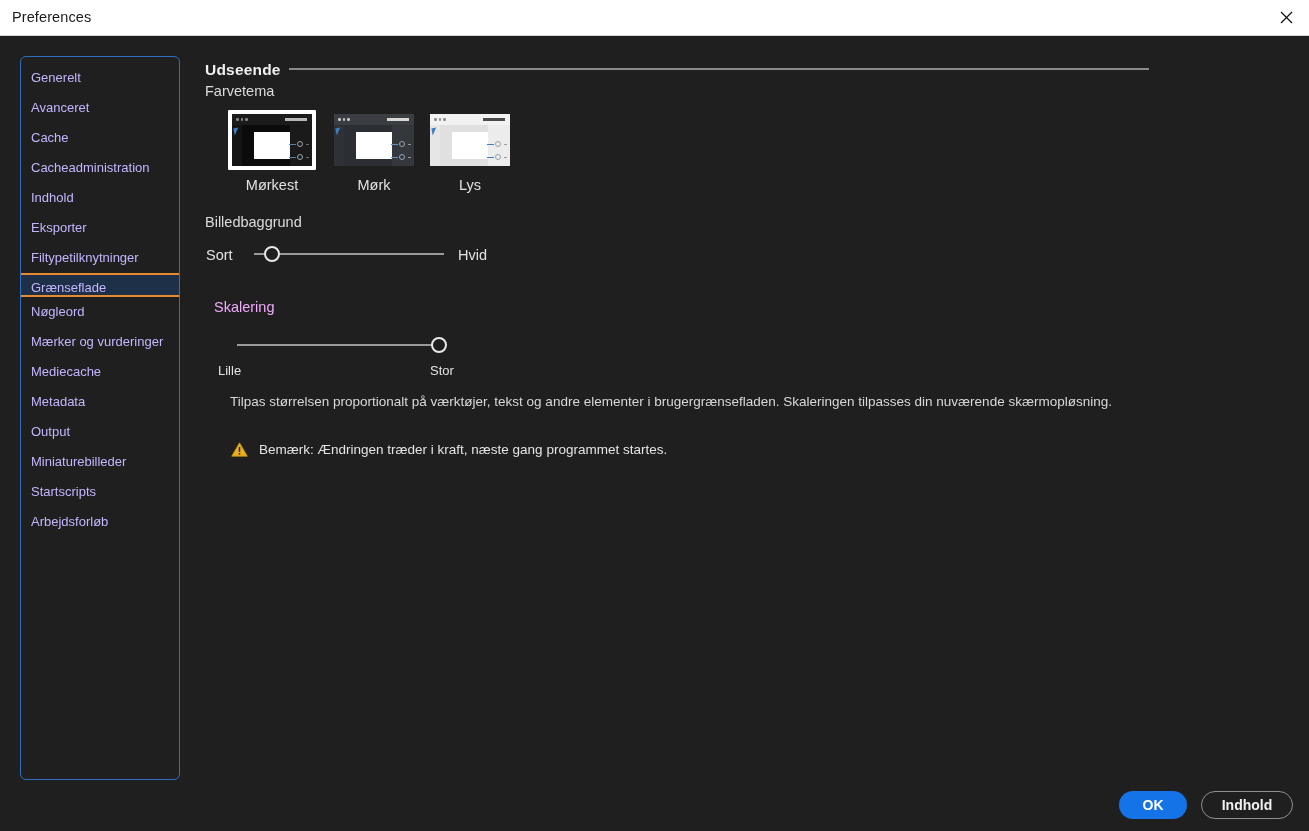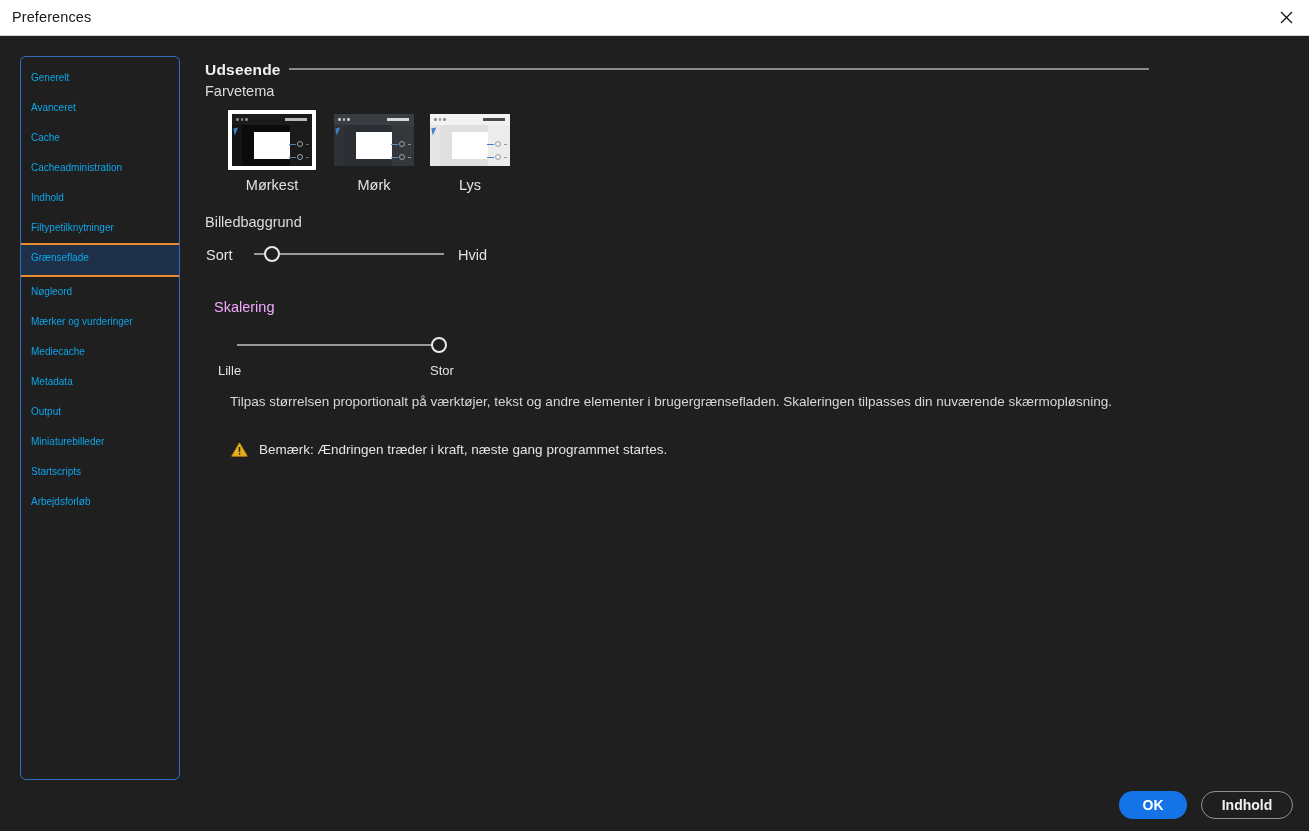--- a/index.html
+++ b/index.html
@@ -43,31 +43,31 @@
     border-radius: 6px;
     background: #1f1f1f;
     padding-top: 6px;
     overflow: hidden;
   }
   .sidebar-item {
     position: relative;
     height: 30px;
     line-height: 30px;
     padding-left: 10px;
-    font-size: 10px;
-    color: #0ea5e9;
+    font-size: 13px;
+    color: #c4b5fd;
     white-space: nowrap;
     cursor: default;
   }
   .sidebar-item.selected {
     background: #1d3047;
     border: 2px solid #e58a30;
     border-left: none; border-right: none;
     margin-left: 0;
-    height: 34px;
+    height: 24px;
     line-height: 26px;
   }
 
   #section-heading {
     position: absolute; left: 205px; top: 25px;
     font-size: 15.5px; font-weight: bold; color: #f0f0f0;
     letter-spacing: 0.2px;
   }
   #section-rule {
     position: absolute; left: 289px; top: 32px; width: 860px; height: 2px;
@@ -227,20 +227,21 @@
 </div>
 
 <div id="dialog-body">
 
   <div id="sidebar">
       <div class="sidebar-item"><span>Generelt</span></div>
       <div class="sidebar-item"><span>Avanceret</span></div>
       <div class="sidebar-item"><span>Cache</span></div>
       <div class="sidebar-item"><span>Cacheadministration</span></div>
       <div class="sidebar-item"><span>Indhold</span></div>
+      <div class="sidebar-item"><span>Eksporter</span></div>
       <div class="sidebar-item"><span>Filtypetilknytninger</span></div>
       <div class="sidebar-item selected"><span>Grænseflade</span></div>
       <div class="sidebar-item"><span>Nøgleord</span></div>
       <div class="sidebar-item"><span>Mærker og vurderinger</span></div>
       <div class="sidebar-item"><span>Mediecache</span></div>
       <div class="sidebar-item"><span>Metadata</span></div>
       <div class="sidebar-item"><span>Output</span></div>
       <div class="sidebar-item"><span>Miniaturebilleder</span></div>
       <div class="sidebar-item"><span>Startscripts</span></div>
       <div class="sidebar-item"><span>Arbejdsforløb</span></div>

